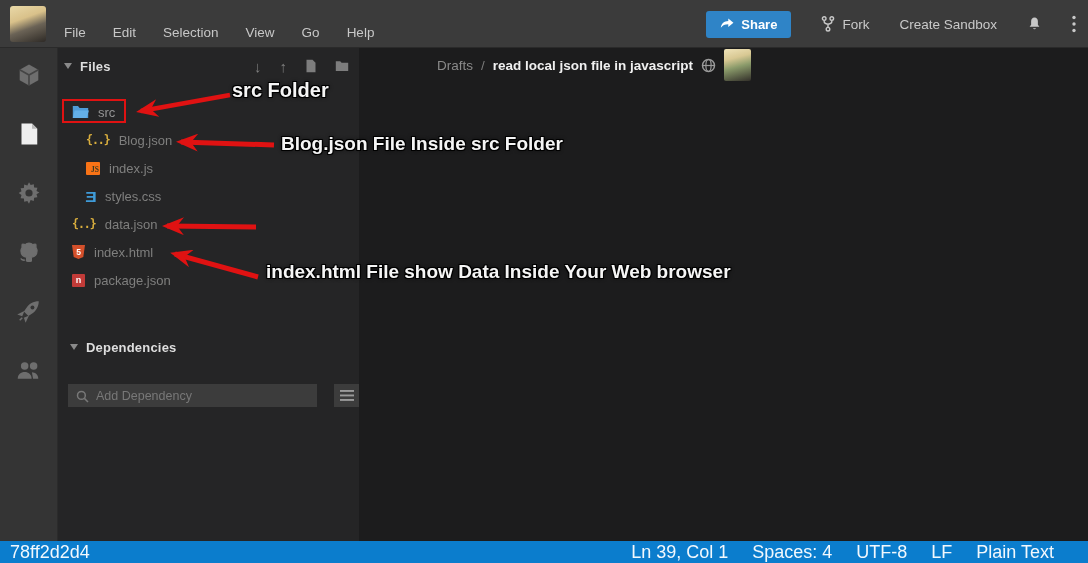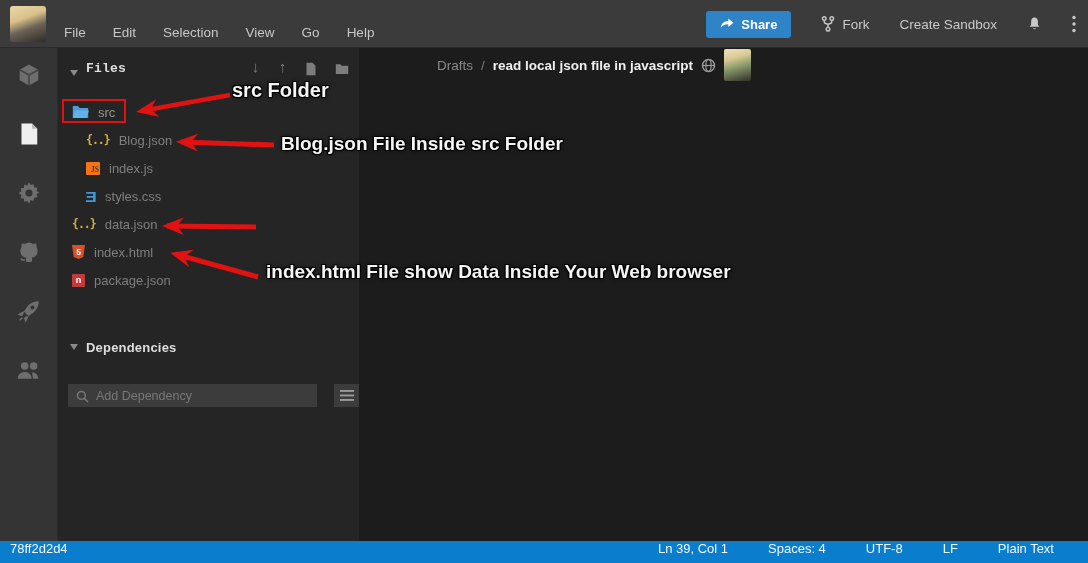--- a/index.html
+++ b/index.html
@@ -29,21 +29,21 @@
   
   .body-row { flex:1; display:flex; min-height:0; }
   .rail { width:58px; background:#343434; border-right:1px solid #2b2b2b;
     display:flex; flex-direction:column; align-items:center; padding-top:14px; gap:33px; }
   .rail-item { width:26px; height:26px; display:flex; align-items:center; justify-content:center; cursor:pointer; }
   .sidebar { position:relative; width:301px; background:#252526; }
   .editor { flex:1; background:#1c1c1d; }
 
   
   .files-header { position:absolute; left:0; top:8px; width:100%; height:20px;
-    display:flex; align-items:flex-end; padding:0 10px 0 12px;font-family:Liberation Mono, monospace; }
+    display:flex; align-items:center; padding:0 10px 0 6px; }
   .chev { width:0; height:0; border-left:4.5px solid transparent; border-right:4.5px solid transparent;
     border-top:6px solid #8a8a8a; margin-right:8px; }
   .section-title { color:#dedede; font-size:13px; font-weight:bold; letter-spacing:.2px; }
   .files-actions { margin-left:auto; display:flex; align-items:center; gap:18px; color:#7d7d7d; }
   .arrow-glyph { font-size:15px; line-height:1; color:#7d7d7d; cursor:pointer; }
 
   
   .tree { position:absolute; left:0; top:50px; width:100%; }
   .tree-row { position:relative; height:28px; display:flex; align-items:center; gap:9px;
     color:#7f7f7e; font-size:13px; cursor:pointer; }
@@ -85,23 +85,23 @@
     text-shadow:-1px -1px 0 #000, 1px -1px 0 #000, -1px 1px 0 #000, 1px 1px 0 #000, 0 0 4px #000;
     white-space:nowrap; z-index:6; pointer-events:none; }
   .anno-1 { left:232px; top:79px; font-size:20px; }
   .anno-2 { left:281px; top:133px; }
   .anno-3 { left:262px; top:215px; }
   .anno-4 { left:266px; top:261px; }
   .arrows-overlay { position:absolute; left:0; top:0; width:1088px; height:563px;
     z-index:5; pointer-events:none; }
 
   
-  .statusbar { height:22px; flex:0 0 22px; background:#0b7dcd; display:flex; 
-    color:#f2f8fd; font-size:13px; padding:0 34px 0 10px; }
-  .status-right { margin-left:auto; display:flex; gap:40px; }
+  .statusbar { height:22px; flex:0 0 22px; background:#0b7dcd; display:flex; align-items:center;
+    color:#f2f8fd; font-size:18px; padding:0 34px 0 10px; }
+  .status-right { margin-left:auto; display:flex; gap:24px; }
   .status-item { cursor:pointer; }
 </style>
 </head>
 <body>
 
 <div class="app">
 
   <div class="topbar">
     <div class="logo"></div>
     <div class="menus">

